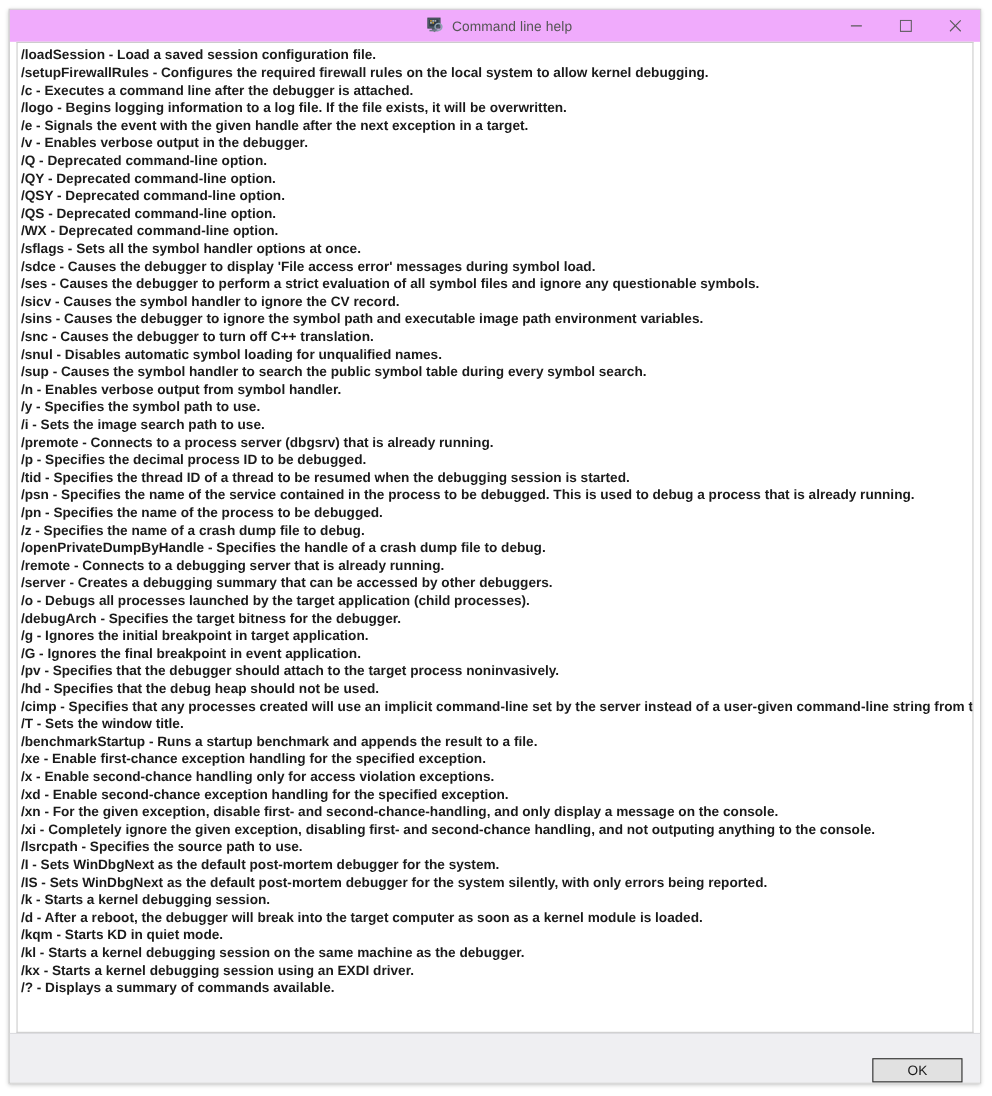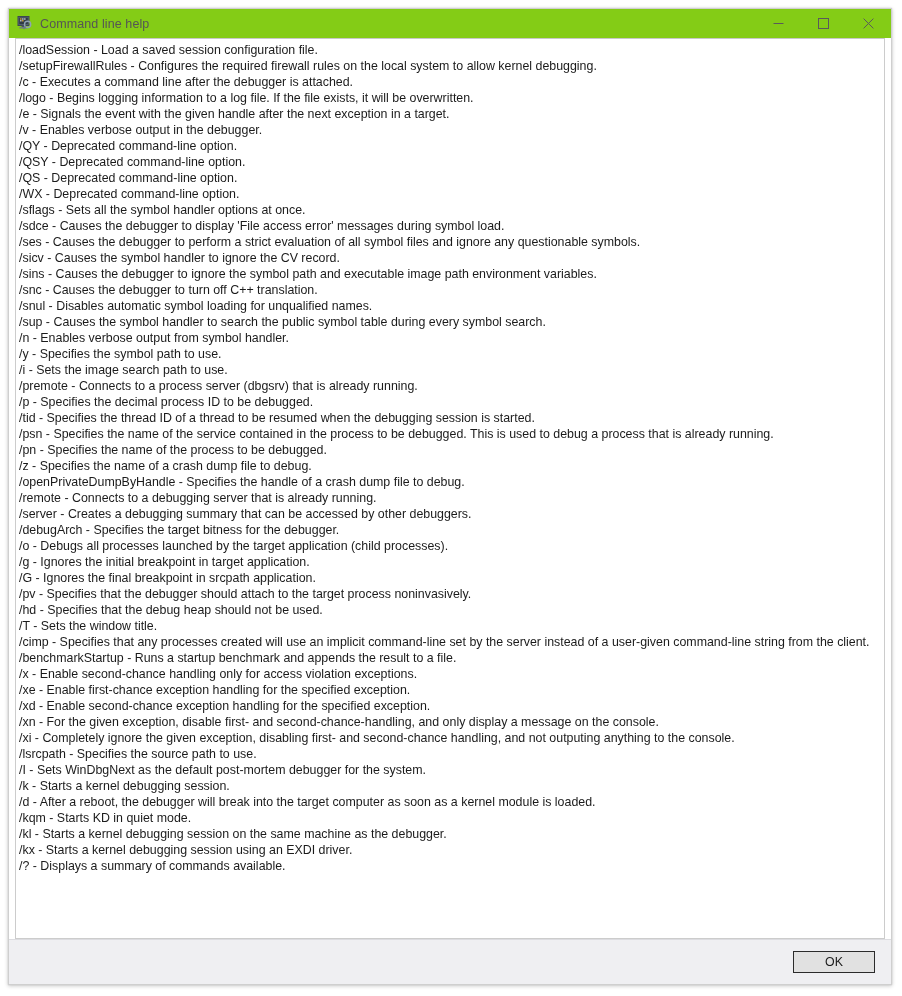--- a/index.html
+++ b/index.html
@@ -23,25 +23,26 @@
     box-sizing: border-box;
     box-shadow: 0 1px 4px rgba(0,0,0,0.22), 0 0 1px rgba(0,0,0,0.16);
     display: flex;
     flex-direction: column;
   }
 
   
   #titlebar {
     height: 29px;
     min-height: 29px;
-    background: #84cc16;
+    background: #f0abfc;
     display: flex;
     align-items: center;
     position: relative;
     user-select: none;
+    justify-content: center;
   }
 
   #title-left {
     display: flex;
     align-items: center;
     padding-left: 6px;
     gap: 8px;
   }
 
   #app-icon {
@@ -98,30 +99,31 @@
     font-size: 12.4px;
     line-height: 16px;
     color: #1b1b1b;
     white-space: nowrap;
   }
 
   .line {
     white-space: pre;
     height: 16px;
     overflow: hidden;
+    font-weight: bold;
   }
 
   
   #footer {
     height: 45px;
     min-height: 45px;
     background: #efeff2;
     border-top: 1px solid #dcdce0;
     display: flex;
-    align-items: center;
+    align-items: flex-end;
     justify-content: flex-end;
     padding-right: 16px;
     box-sizing: border-box;
   }
 
   #ok-button {
     width: 82px;
     height: 22px;
     background: #e1e1e1;
     border: 1px solid #2b2b2b;
@@ -182,20 +184,21 @@
 
   <div id="content-wrap">
     <div id="textpane">
       <div id="lines">
           <div class="line">/loadSession - Load a saved session configuration file.</div>
           <div class="line">/setupFirewallRules - Configures the required firewall rules on the local system to allow kernel debugging.</div>
           <div class="line">/c - Executes a command line after the debugger is attached.</div>
           <div class="line">/logo - Begins logging information to a log file. If the file exists, it will be overwritten.</div>
           <div class="line">/e - Signals the event with the given handle after the next exception in a target.</div>
           <div class="line">/v - Enables verbose output in the debugger.</div>
+          <div class="line">/Q - Deprecated command-line option.</div>
           <div class="line">/QY - Deprecated command-line option.</div>
           <div class="line">/QSY - Deprecated command-line option.</div>
           <div class="line">/QS - Deprecated command-line option.</div>
           <div class="line">/WX - Deprecated command-line option.</div>
           <div class="line">/sflags - Sets all the symbol handler options at once.</div>
           <div class="line">/sdce - Causes the debugger to display 'File access error' messages during symbol load.</div>
           <div class="line">/ses - Causes the debugger to perform a strict evaluation of all symbol files and ignore any questionable symbols.</div>
           <div class="line">/sicv - Causes the symbol handler to ignore the CV record.</div>
           <div class="line">/sins - Causes the debugger to ignore the symbol path and executable image path environment variables.</div>
           <div class="line">/snc - Causes the debugger to turn off C++ translation.</div>
@@ -206,36 +209,37 @@
           <div class="line">/i - Sets the image search path to use.</div>
           <div class="line">/premote - Connects to a process server (dbgsrv) that is already running.</div>
           <div class="line">/p - Specifies the decimal process ID to be debugged.</div>
           <div class="line">/tid - Specifies the thread ID of a thread to be resumed when the debugging session is started.</div>
           <div class="line">/psn - Specifies the name of the service contained in the process to be debugged. This is used to debug a process that is already running.</div>
           <div class="line">/pn - Specifies the name of the process to be debugged.</div>
           <div class="line">/z - Specifies the name of a crash dump file to debug.</div>
           <div class="line">/openPrivateDumpByHandle - Specifies the handle of a crash dump file to debug.</div>
           <div class="line">/remote - Connects to a debugging server that is already running.</div>
           <div class="line">/server - Creates a debugging summary that can be accessed by other debuggers.</div>
+          <div class="line">/o - Debugs all processes launched by the target application (child processes).</div>
           <div class="line">/debugArch - Specifies the target bitness for the debugger.</div>
-          <div class="line">/o - Debugs all processes launched by the target application (child processes).</div>
           <div class="line">/g - Ignores the initial breakpoint in target application.</div>
-          <div class="line">/G - Ignores the final breakpoint in srcpath application.</div>
+          <div class="line">/G - Ignores the final breakpoint in event application.</div>
           <div class="line">/pv - Specifies that the debugger should attach to the target process noninvasively.</div>
           <div class="line">/hd - Specifies that the debug heap should not be used.</div>
+          <div class="line">/cimp - Specifies that any processes created will use an implicit command-line set by the server instead of a user-given command-line string from the client.</div>
           <div class="line">/T - Sets the window title.</div>
-          <div class="line">/cimp - Specifies that any processes created will use an implicit command-line set by the server instead of a user-given command-line string from the client.</div>
           <div class="line">/benchmarkStartup - Runs a startup benchmark and appends the result to a file.</div>
+          <div class="line">/xe - Enable first-chance exception handling for the specified exception.</div>
           <div class="line">/x - Enable second-chance handling only for access violation exceptions.</div>
-          <div class="line">/xe - Enable first-chance exception handling for the specified exception.</div>
           <div class="line">/xd - Enable second-chance exception handling for the specified exception.</div>
           <div class="line">/xn - For the given exception, disable first- and second-chance-handling, and only display a message on the console.</div>
           <div class="line">/xi - Completely ignore the given exception, disabling first- and second-chance handling, and not outputing anything to the console.</div>
           <div class="line">/lsrcpath - Specifies the source path to use.</div>
           <div class="line">/I - Sets WinDbgNext as the default post-mortem debugger for the system.</div>
+          <div class="line">/IS - Sets WinDbgNext as the default post-mortem debugger for the system silently, with only errors being reported.</div>
           <div class="line">/k - Starts a kernel debugging session.</div>
           <div class="line">/d - After a reboot, the debugger will break into the target computer as soon as a kernel module is loaded.</div>
           <div class="line">/kqm - Starts KD in quiet mode.</div>
           <div class="line">/kl - Starts a kernel debugging session on the same machine as the debugger.</div>
           <div class="line">/kx - Starts a kernel debugging session using an EXDI driver.</div>
           <div class="line">/? - Displays a summary of commands available.</div>
         </div>
     </div>
   </div>
 

